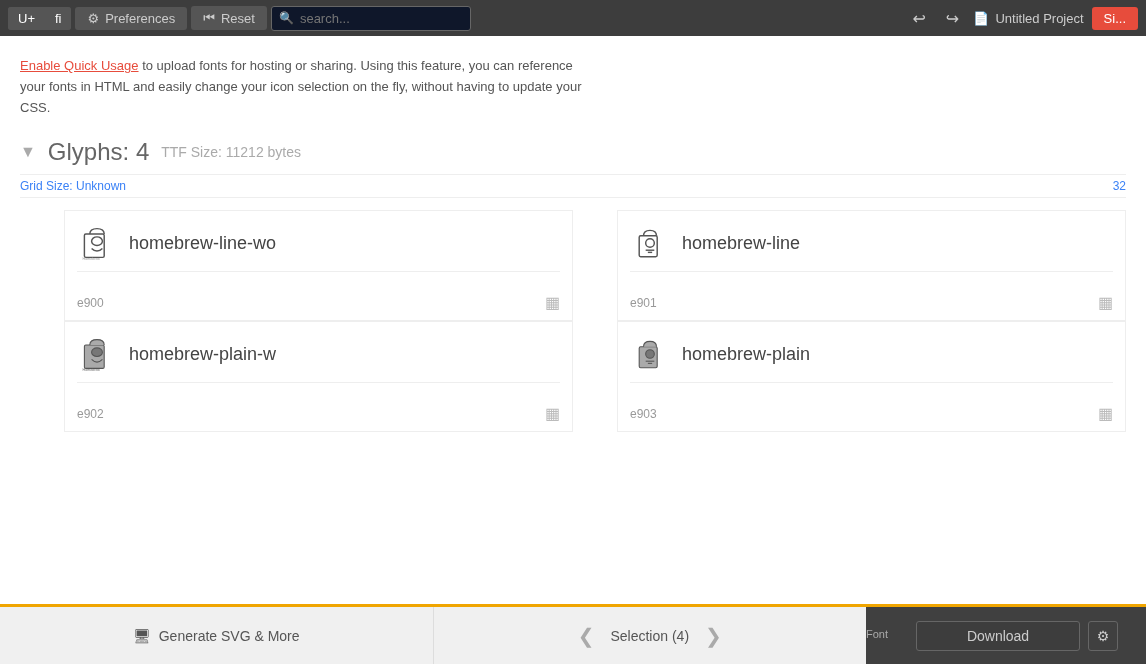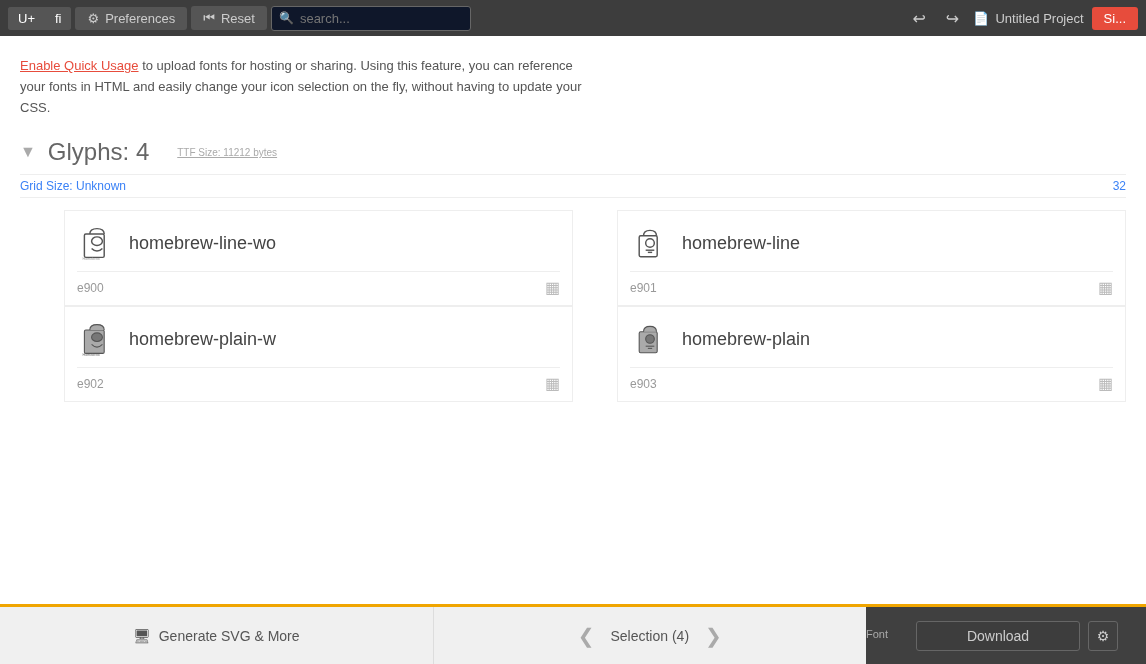--- a/index.html
+++ b/index.html
@@ -156,24 +156,23 @@
     .chevron-icon {
       color: #aaa;
       font-size: 16px;
       cursor: pointer;
     }
     .glyphs-count {
       font-size: 24px;
       color: #666;
     }
     .ttf-size {
-      font-size: 10px;
+      font-size: 14px;
       color: #aaa;
-      margin-left: 16px;
-      text-decoration: underline;
+      margin-left: 0;
     }
     .grid-size-bar {
       display: flex;
       justify-content: space-between;
       align-items: center;
       border-top: 1px solid #eee;
       border-bottom: 1px solid #eee;
       padding: 4px 0;
       margin-bottom: 12px;
       color: #3b82f6;
@@ -215,21 +214,21 @@
     .glyph-name {
       font-size: 18px;
       color: #444;
       font-weight: 400;
     }
     .glyph-footer {
       display: flex;
       justify-content: space-between;
       align-items: center;
       border-top: 1px solid #eee;
-      padding-top: 6px;
+      padding-top: 21px;
     }
     .glyph-code {
       font-size: 12px;
       color: #999;
     }
     .glyph-grid-icon {
       font-size: 16px;
       color: #bbb;
     }
 

